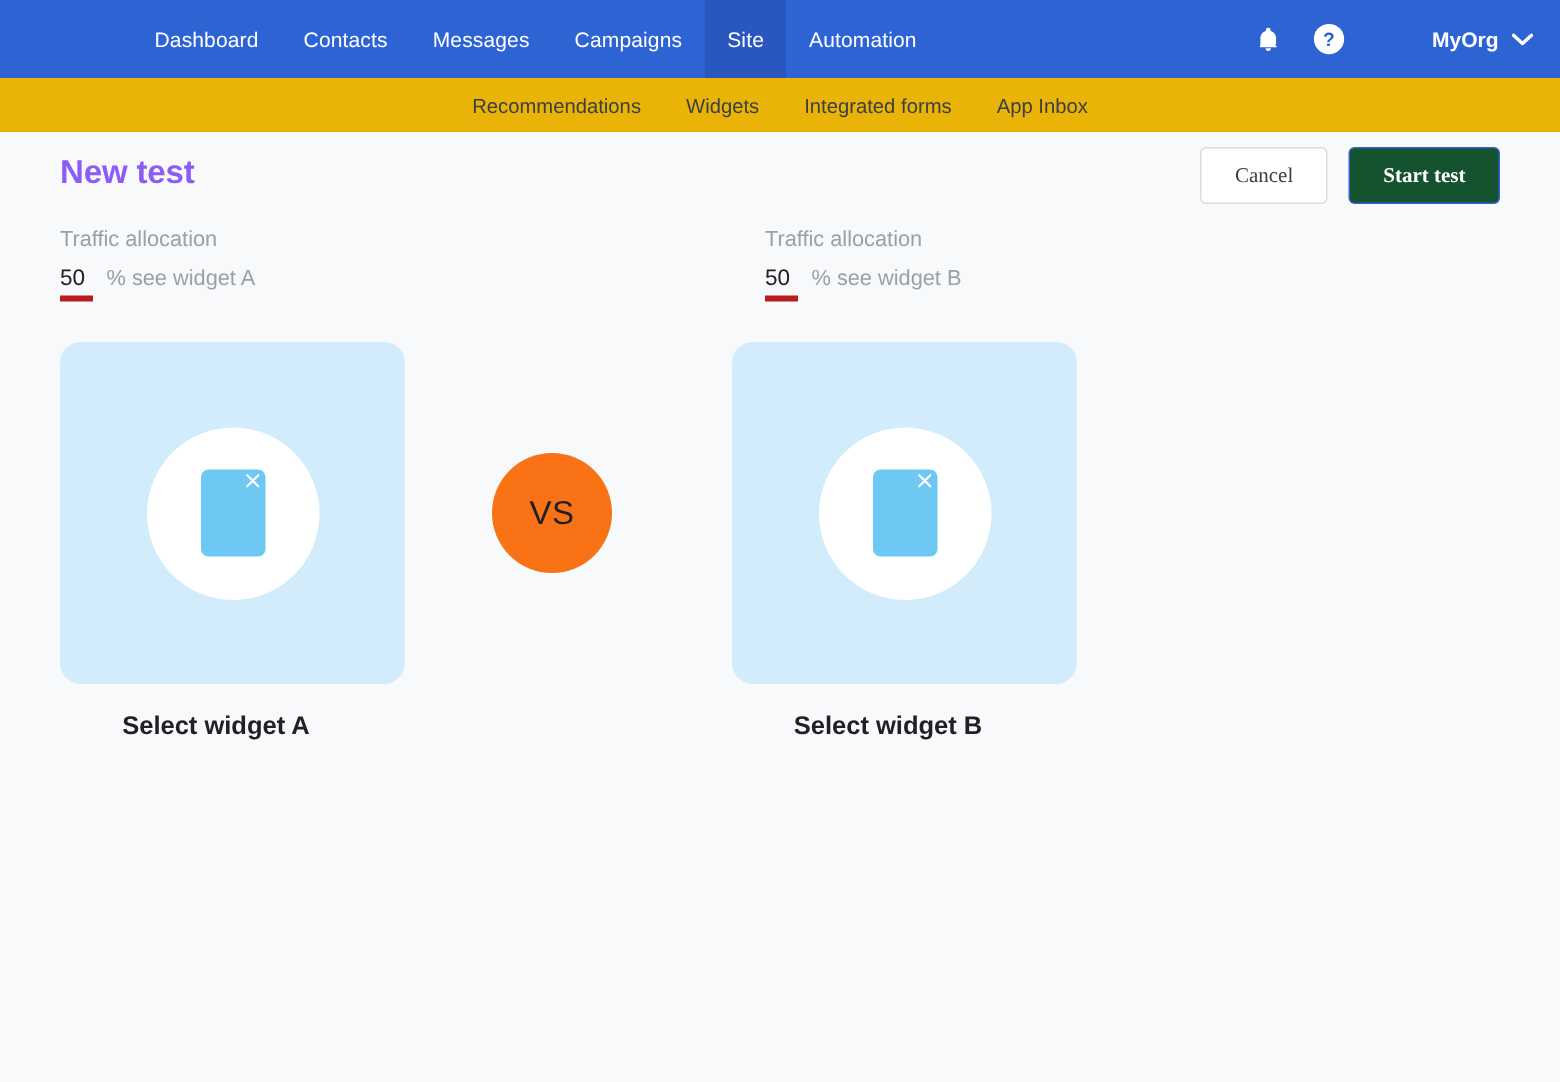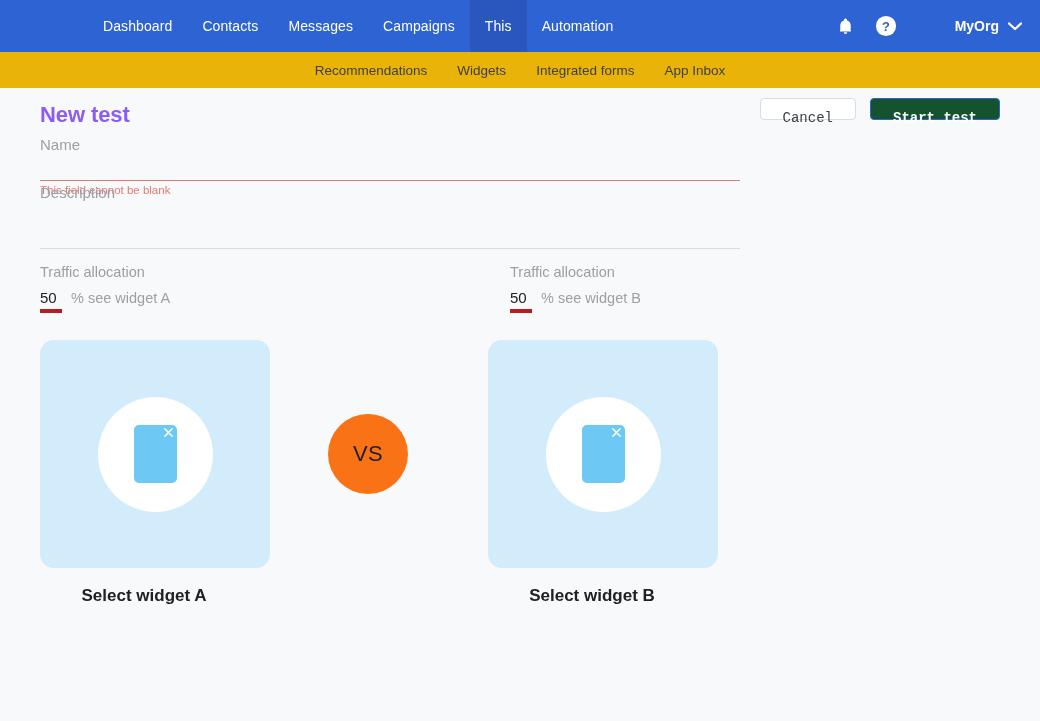--- a/index.html
+++ b/index.html
@@ -86,26 +86,26 @@
     padding-top: 14px;
   }
   .page-title {
     font-size: 22px;
     font-weight: bold;
     color: #8b5cf6;
     letter-spacing: -.1px;
   }
   .actions { display: flex; align-items: center; gap: 14px; margin-top: -4px; }
   .btn {
-    font-family: Liberation Mono, monospace;
+    font-family: Liberation Serif, serif;
     font-size: 14px;
     font-weight: bold;
     border-radius: 4px;
     padding: 0 22px;
-    height: 22px;
+    height: 38px;
     line-height: 38px;
     cursor: pointer;
     white-space: nowrap;
   }
   .btn-secondary {
     background: #ffffff;
     color: #3c4043;
     border: 1px solid #dadce0;
     font-weight: normal;
   }
@@ -249,21 +249,21 @@
     <div class="nav-item">
       <span>Contacts</span>
     </div>
     <div class="nav-item">
       <span>Messages</span>
     </div>
     <div class="nav-item">
       <span>Campaigns</span>
     </div>
     <div class="nav-item active">
-      <span>This</span>
+      <span>Site</span>
     </div>
     <div class="nav-item">
       <span>Automation</span>
     </div>
   </div>
 
   <div class="nav-right">
     <div class="icon-btn">
       <svg class="bell" width="19" height="20" viewBox="0 0 24 24">
         <path fill="#ffffff" d="M12 22a2.2 2.2 0 0 0 2.2-2.2H9.8A2.2 2.2 0 0 0 12 22zm6.6-5.4v-5.1c0-3.2-1.8-5.6-4.6-6.3v-.7a2 2 0 1 0-4 0v.7c-2.8.7-4.6 3.1-4.6 6.3v5.1L5 18v1h14v-1l-1.4-1.4z"></path>
@@ -302,34 +302,20 @@
 <div class="page">
 
   <div class="page-head">
     <div class="page-title">New test</div>
     <div class="actions">
       <div class="btn btn-secondary">Cancel</div>
       <div class="btn btn-primary">Start test</div>
     </div>
   </div>
 
-  <div class="form">
-
-    <div class="field" id="name-field">
-      <div class="field-label">Name</div>
-      <div class="field-line error"></div>
-      <div class="field-error">This field cannot be blank</div>
-    </div>
-
-    <div class="field" id="desc-field">
-      <div class="field-label">Description</div>
-      <div class="field-line"></div>
-    </div>
-
-  </div>
 
   <div class="alloc-row">
     <div class="alloc-col">
       <div class="alloc-label">Traffic allocation</div>
       <div class="alloc-input-row">
         <span class="alloc-value">50</span>
         <span class="alloc-suffix">% see widget A</span>
       </div>
     </div>
     <div class="alloc-col">

